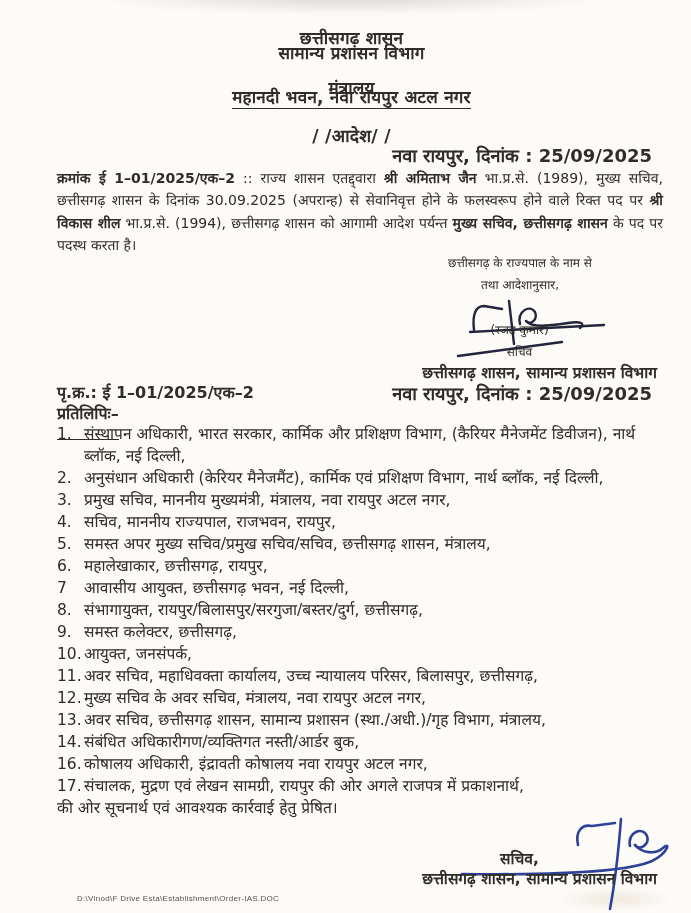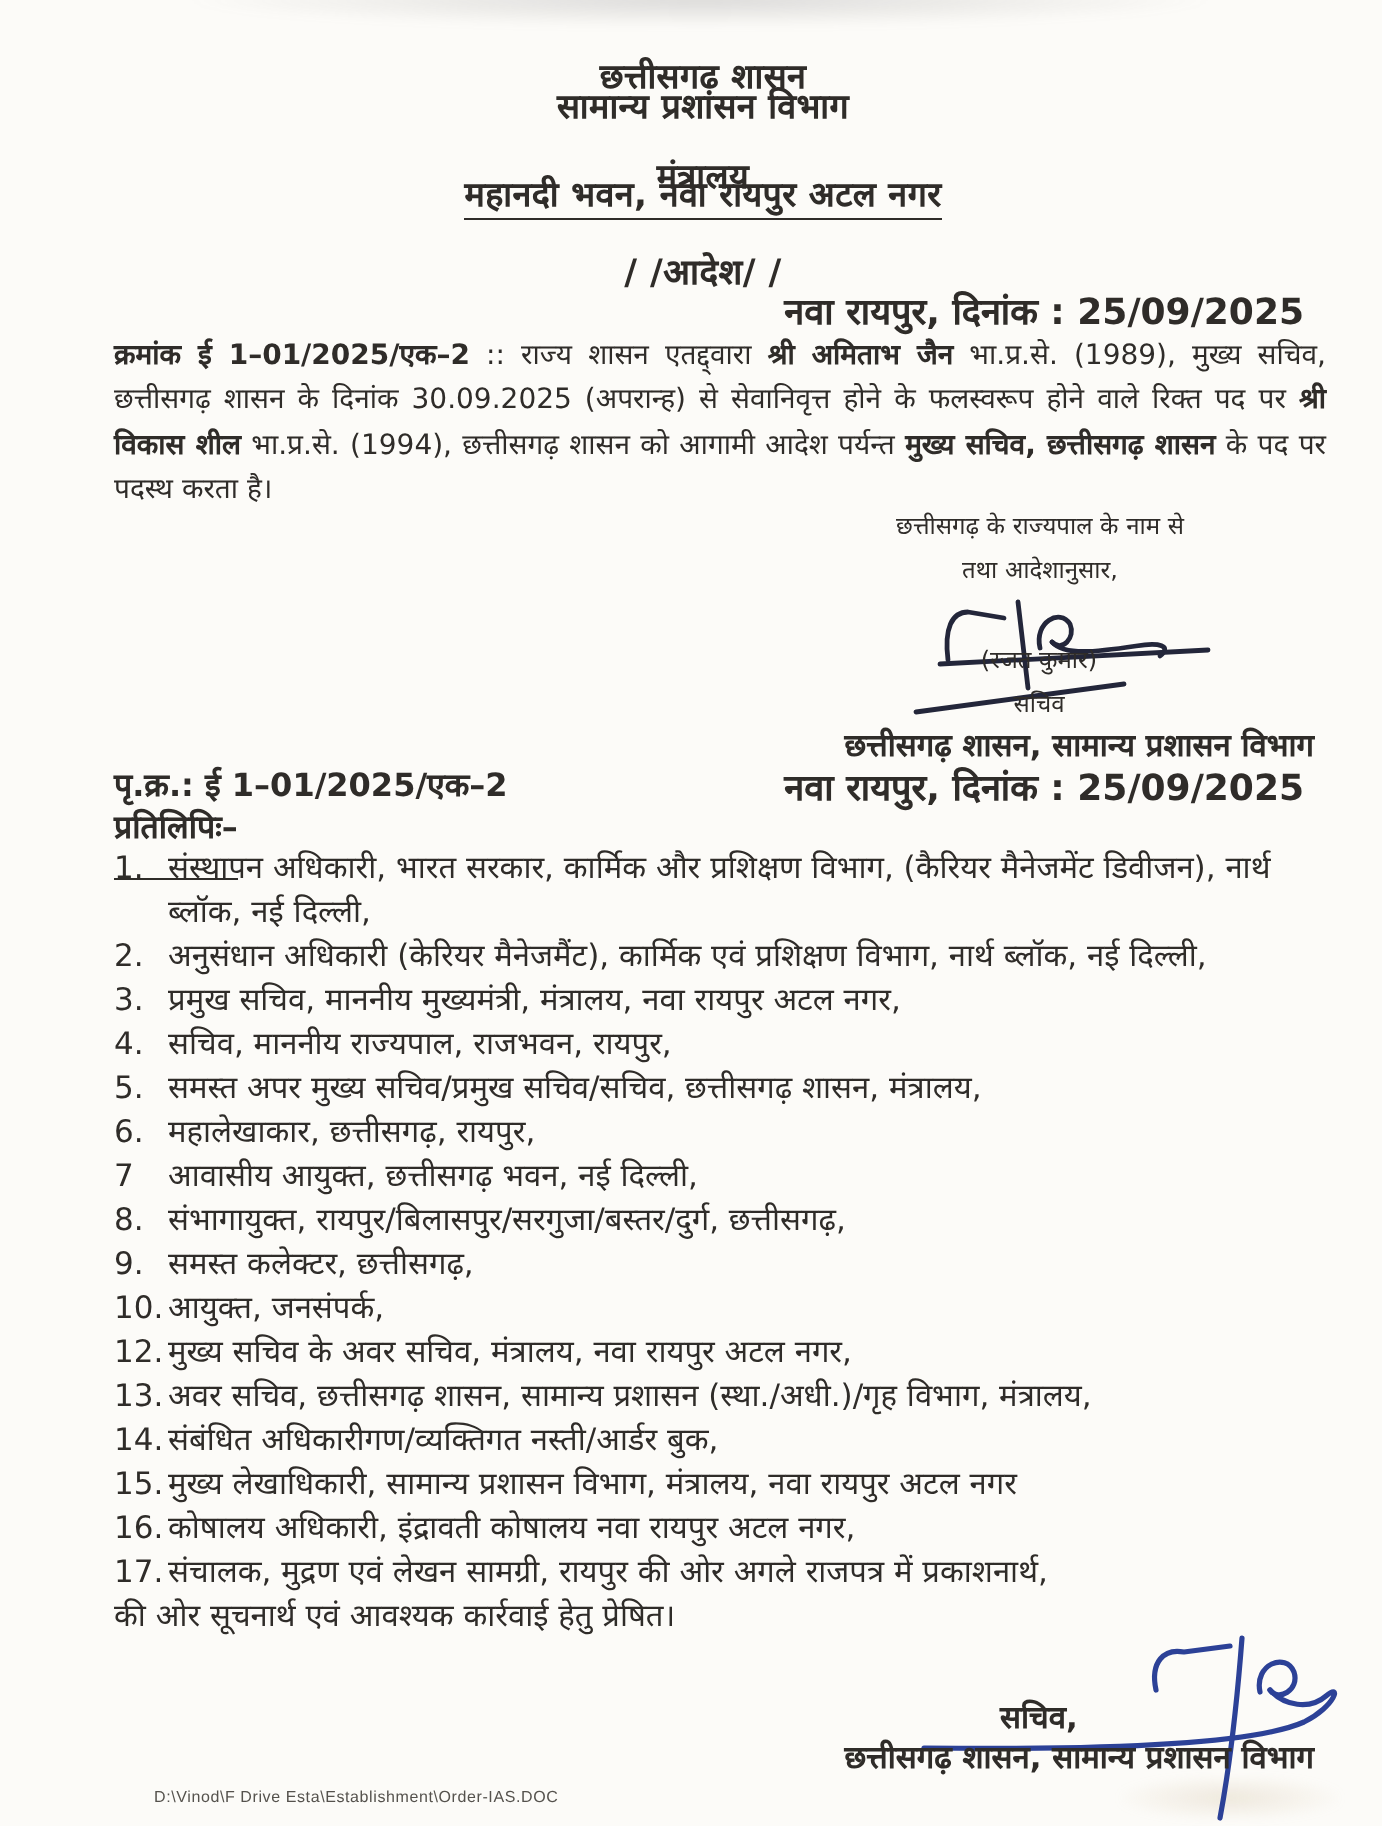--- a/index.html
+++ b/index.html
@@ -132,34 +132,34 @@
         </li>
       <li>
           <span class="num">9.</span>
           <span class="txt">समस्त कलेक्टर, छत्तीसगढ़,</span>
         </li>
       <li>
           <span class="num">10.</span>
           <span class="txt">आयुक्त, जनसंपर्क,</span>
         </li>
       <li>
+          <span class="num">11.</span>
+          <span class="txt">अवर सचिव, महाधिवक्ता कार्यालय, उच्च न्यायालय परिसर, बिलासपुर, छत्तीसगढ़,</span>
+        </li>
+      <li>
           <span class="num">12.</span>
           <span class="txt">मुख्य सचिव के अवर सचिव, मंत्रालय, नवा रायपुर अटल नगर,</span>
         </li>
       <li>
           <span class="num">13.</span>
           <span class="txt">अवर सचिव, छत्तीसगढ़ शासन, सामान्य प्रशासन (स्था./अधी.)/गृह विभाग, मंत्रालय,</span>
         </li>
       <li>
           <span class="num">14.</span>
           <span class="txt">संबंधित अधिकारीगण/व्यक्तिगत नस्ती/आर्डर बुक,</span>
-        </li>
-      <li>
-          <span class="num">15.</span>
-          <span class="txt">मुख्य लेखाधिकारी, सामान्य प्रशासन विभाग, मंत्रालय, नवा रायपुर अटल नगर</span>
         </li>
       <li>
           <span class="num">16.</span>
           <span class="txt">कोषालय अधिकारी, इंद्रावती कोषालय नवा रायपुर अटल नगर,</span>
         </li>
       <li>
           <span class="num">17.</span>
           <span class="txt">संचालक, मुद्रण एवं लेखन सामग्री, रायपुर की ओर अगले राजपत्र में प्रकाशनार्थ,</span>
         </li>
     </ol>

